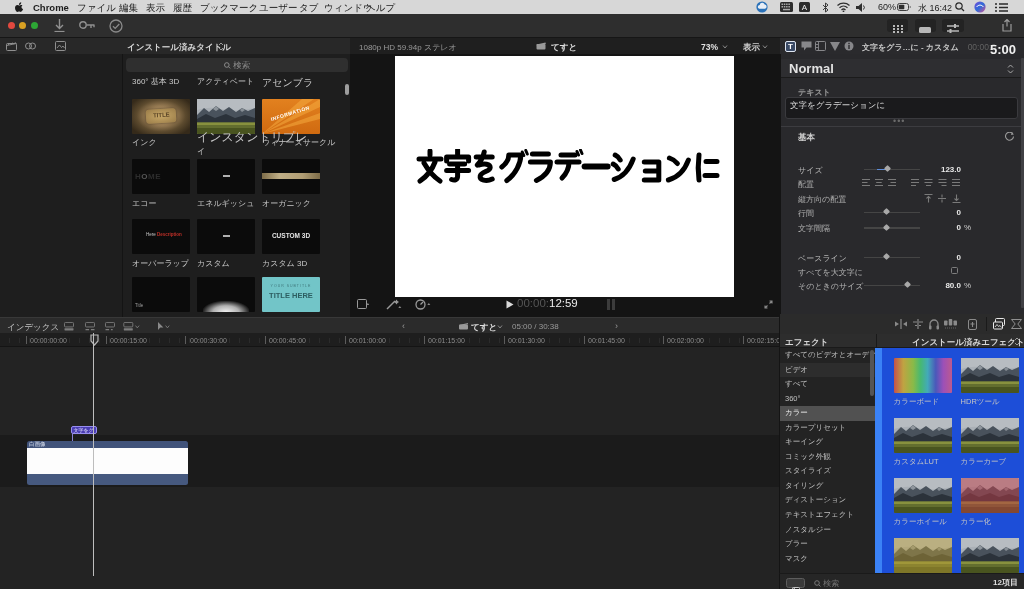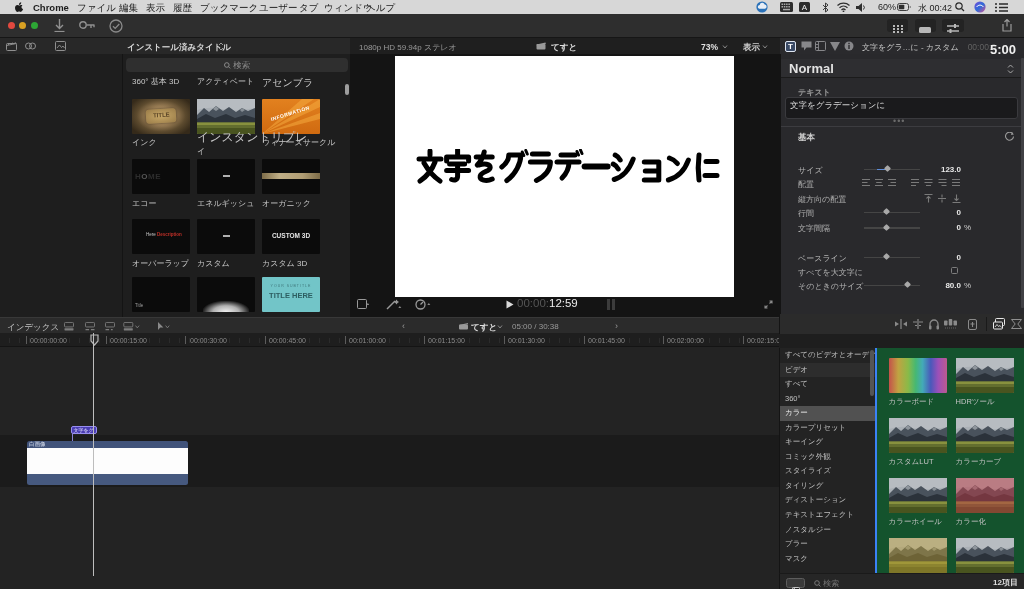--- a/index.html
+++ b/index.html
@@ -21,21 +21,21 @@
 #viewer{position:absolute;left:350px;top:54px;width:430px;height:263px;background:#141414}
 #inspector{position:absolute;left:780px;top:54px;width:244px;height:260px;background:#29292c;border-left:1px solid #141414;font-size:8px;color:#b8b8b8}
 
 #tlheader{position:absolute;left:0;top:317px;width:779px;height:16px;background:#2b2b2b;border-top:1px solid #383838}
 #ruler{position:absolute;left:0;top:333px;width:779px;height:14px;background:#1e1e1e;border-bottom:1px solid #141414;overflow:hidden}
 #tracks{position:absolute;left:0;top:347px;width:779px;height:242px;background:#232323}
 
 #fxbar{position:absolute;left:779px;top:314px;width:245px;height:20px;background:#2b2b2b;border-left:1px solid #141414}
 #fxhead{position:absolute;left:779px;top:334px;width:245px;height:14px;background:#2d2d2d;border-left:1px solid #141414;border-bottom:1px solid #1a1a1a}
 #fxlist{position:absolute;left:779px;top:348px;width:96px;height:225px;background:#232323;border-left:1px solid #141414;font-size:7.5px;color:#c0c0c0}
-#fxgrid{position:absolute;left:875px;top:348px;width:149px;height:225px;background:#14532d;border-left:2px solid #3b82f6}
+#fxgrid{position:absolute;left:875px;top:348px;width:149px;height:225px;background:#1d4ed8;border-left:7px solid #3b82f6}
 #fxbottom{position:absolute;left:779px;top:573px;width:245px;height:16px;background:#262626;border-left:1px solid #141414;border-top:1px solid #1a1a1a}
 .lbl{position:absolute;white-space:nowrap}
 .fxrow{height:14.55px;line-height:14.55px;padding-left:5px;white-space:nowrap;overflow:hidden}
 .tk{position:absolute;top:3px;width:1px;height:8px;background:#5c5c5c}
 .irow{position:absolute;left:0;width:244px;height:14px}
 .irow .l{position:absolute;left:17px;top:3px;font-size:8px;color:#b4b4b4;white-space:nowrap}
 .track{position:absolute;left:83px;top:7px;width:56px;height:1.5px;background:#454545}
 .dia{position:absolute;top:4.5px;width:5px;height:5px;background:#a8a8a8;transform:rotate(45deg);border-radius:1px}
 .num{position:absolute;right:64px;top:3px;font-size:8px;color:#e8e8e8;font-weight:bold}
 .thumb{position:absolute;width:58px;height:35px;border-radius:1px;overflow:hidden}
@@ -54,21 +54,21 @@
 <span style="left:259px">ユーザー</span>
 <span style="left:299px">タブ</span>
 <span style="left:324px">ウィンドウ</span>
 <span style="left:366px">ヘルプ</span>
 <span style="left:878px;font-size:9px">60%</span>
 <svg class="abs" style="left:897px;top:3.2px" width="14" height="8" viewBox="0 0 14 8">
         <rect x="0.5" y="0.5" width="11" height="7" rx="2" fill="none" stroke="#3f3f3f" stroke-width="1"></rect>
         <rect x="1.8" y="1.8" width="5.5" height="4.4" rx="0.8" fill="#2e2e2e"></rect>
         <path d="M12.8 2.7v2.6a1.4 1.4 0 0 0 0-2.6z" fill="#4a4a4a"></path>
       </svg>
-<span style="left:918px;font-size:9px">水 00:42</span>
+<span style="left:918px;font-size:9px">水 16:42</span>
 <svg class="abs" style="left:756px;top:1px" width="12" height="12" viewBox="0 0 12 12">
         <circle cx="6" cy="6" r="5.6" fill="#2a71b8"></circle>
         <path d="M3.2 7.8a2 2 0 0 1 0.5-3.9 2.6 2.6 0 0 1 5-0.4 2.2 2.2 0 0 1 0.3 4.3z" fill="#e8eef6"></path>
       </svg>
 <svg class="abs" style="left:780px;top:2px" width="13" height="10" viewBox="0 0 13 10">
         <rect width="13" height="10" rx="1.5" fill="#2c2c2c"></rect>
         <g fill="#aaa">
           <rect x="1.5" y="1.5" width="1.5" height="1.5"></rect>
           <rect x="3.8" y="1.5" width="1.5" height="1.5"></rect>
           <rect x="6.1" y="1.5" width="1.5" height="1.5"></rect>
@@ -202,21 +202,21 @@
         <path d="M3.5 0.5v9M0.5 3.5h3M0.5 6.5h3" stroke="#87878a" stroke-width="0.9" fill="none"></path>
       </svg>
 <svg class="abs" style="left:50px;top:4px" width="10" height="9" viewBox="0 0 10 9">
         <path d="M0 0h10L5 9z" fill="#87878a"></path>
       </svg>
 <svg class="abs" style="left:64px;top:3px" width="10" height="10" viewBox="0 0 10 10">
         <circle cx="5" cy="5" r="4.5" fill="#87878a"></circle>
         <rect x="4.3" y="1.8" width="1.4" height="1.4" fill="#2a2a2d"></rect>
         <rect x="4.3" y="4" width="1.4" height="4" fill="#2a2a2d"></rect>
       </svg>
-<span class="lbl" style="left:82px;top:4px;font-size:8px;font-weight:normal;color:#c9c9c9">文字をグラ…に - カスタム</span>
+<span class="lbl" style="left:82px;top:4px;font-size:8px;font-weight:bold;color:#c9c9c9">文字をグラ…に - カスタム</span>
 <span class="lbl" style="right:28px;top:4px;font-size:8.5px;color:#616161">00:00:0</span>
 <span class="lbl" style="right:8px;top:3.5px;font-size:13px;font-weight:bold;color:#f0f0f0">5:00</span>
 </div>
 <svg width="0" height="0" style="position:absolute">
       <defs>
 <symbol id="mtn" viewBox="0 0 58 35">
 <rect width="58" height="35" fill="#aab0b6"></rect>
 <rect y="0" width="58" height="7" fill="#c3c7cb"></rect>
 <path d="M0 11 Q12 7 24 10 T58 9 V0 H0z" fill="#b7bcc1"></path>
 <path d="M0 16 L7 9 L12 13 L19 7 L26 12 L32 8 L39 13 L45 9 L51 12 L58 9 V25 H0z" fill="#49525c"></path>
@@ -556,20 +556,28 @@
 <div class="abs" style="left:206px;top:3px;width:1px;height:14px;background:#1a1a1a"></div>
 <svg class="abs" style="left:213px;top:4px" width="12" height="12" viewBox="0 0 12 12">
         <rect x="2.5" y="0.5" width="9" height="7" rx="1" stroke="#e8e8e8" fill="none"></rect>
         <rect x="0.5" y="4" width="9" height="7" rx="1" stroke="#e8e8e8" fill="#2b2b2b"></rect>
         <path d="M2 9l2-2.5 1.5 2L7 7.5l1.5 2" stroke="#e8e8e8" stroke-width="0.8" fill="none"></path>
       </svg>
 <svg class="abs" style="left:231px;top:5px" width="11" height="10" viewBox="0 0 11 10">
         <path d="M0.5 0.5h10L6.8 5l3.7 4.5H0.5L4.2 5z" stroke="#8f8f8f" fill="none" stroke-linejoin="round"></path>
       </svg>
 </div>
+<div id="fxhead">
+<span class="lbl" style="left:5px;top:2.5px;font-size:8.5px;font-weight:bold;color:#d8d8d8">エフェクト</span>
+<span class="lbl" style="left:132px;top:2.5px;font-size:8.5px;font-weight:bold;color:#d6d6d6">インストール済みエフェクト</span>
+<svg class="abs" style="left:234px;top:3px" width="6" height="9" viewBox="0 0 6 9">
+        <path d="M1 3L3 1l2 2M1 6l2 2 2-2" stroke="#9a9a9a" fill="none"></path>
+      </svg>
+<div class="abs" style="left:96px;top:0;width:1px;height:14px;background:#1a1a1a"></div>
+</div>
 <div id="fxlist">
 <div class="fxrow">すべてのビデオとオーディオ</div>
 <div class="fxrow" style="background:#2d2d2d">ビデオ</div>
 <div class="fxrow">すべて</div>
 <div class="fxrow">360°</div>
 <div class="fxrow" style="background:#515151;color:#f0f0f0">カラー</div>
 <div class="fxrow">カラープリセット</div>
 <div class="fxrow">キーイング</div>
 <div class="fxrow">コミック外観</div>
 <div class="fxrow">スタイライズ</div>

